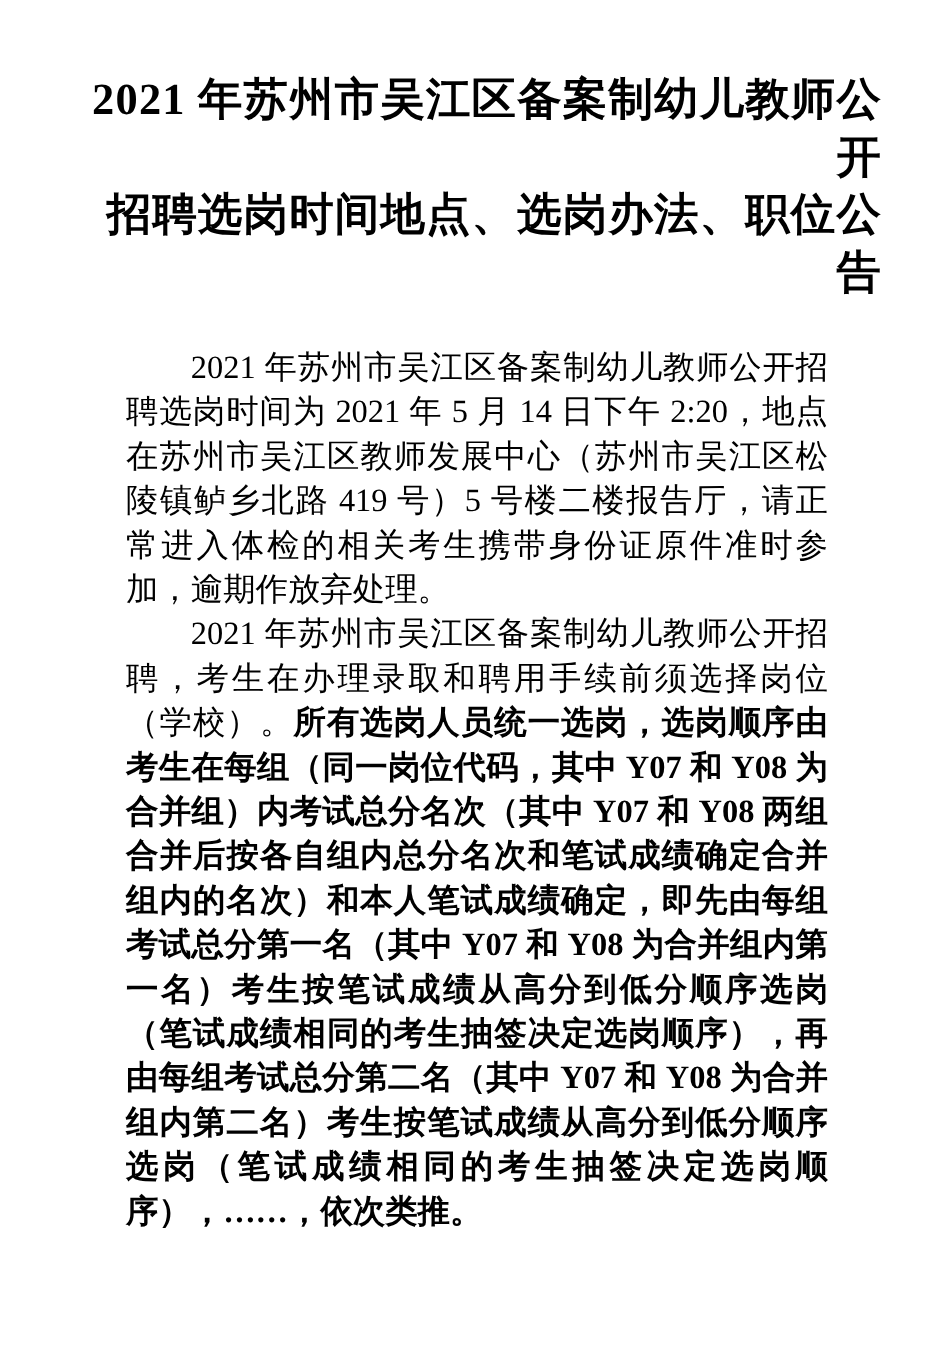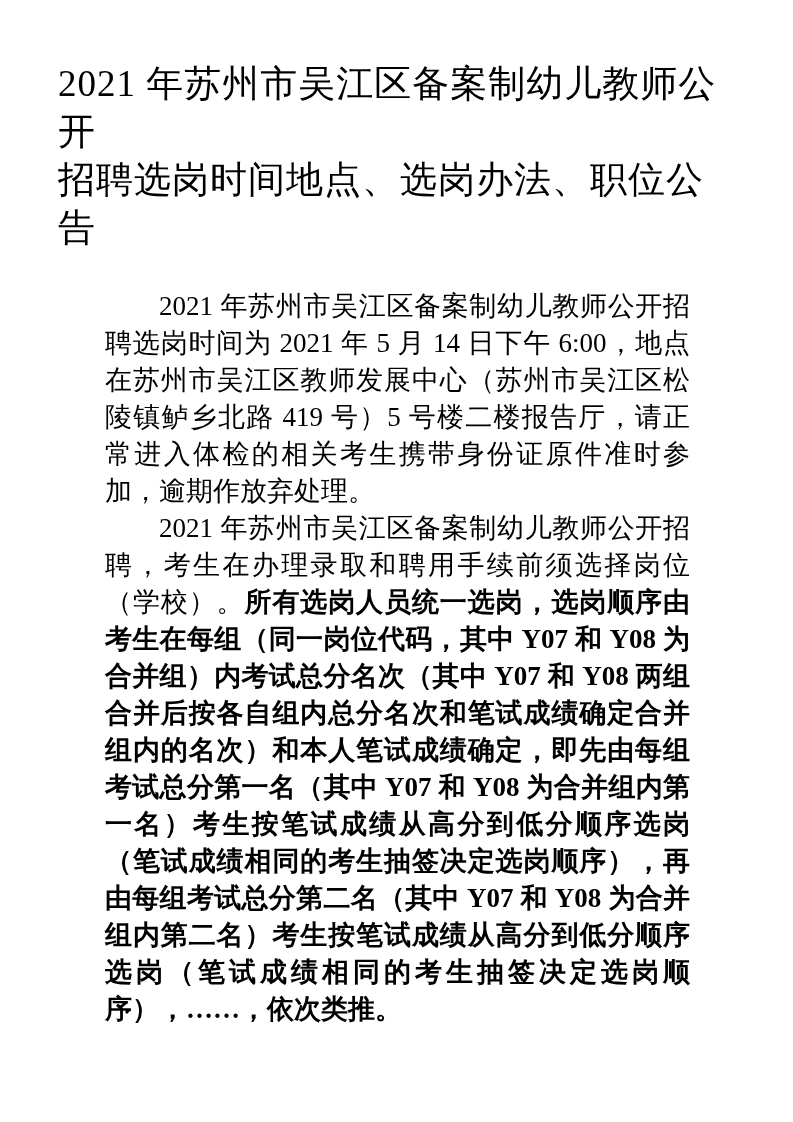--- a/index.html
+++ b/index.html
@@ -14,23 +14,23 @@
     margin: 0 auto;
     background: #ffffff;
     color: #000000;
     font-family: "Liberation Serif", "DejaVu Serif", serif;
     box-sizing: border-box;
     overflow: hidden;
   }
   .doc-title {
     margin: 60px 58px 0 58px;
     font-size: 37px;
-    font-weight: normal;
+    font-weight: bold;
     line-height: 48px;
-    text-align: left;
+    text-align: right;
     letter-spacing: 1px;
   }
   .doc-body {
     margin: 36px 103px 0 105px;
     font-size: 27px;
     line-height: 37px;
     text-align: justify;
   }
   .doc-body p {
     margin: 0;
@@ -43,20 +43,20 @@
 </style>
 </head>
 <body>
 
 <div class="page">
 
   <h1 class="doc-title"><span>2021 年苏州市吴江区备案制幼儿教师公开</span><br><span>招聘选岗时间地点、选岗办法、职位公告</span></h1>
 
   <div class="doc-body">
 
-    <p>2021 年苏州市吴江区备案制幼儿教师公开招聘选岗时间为 2021 年 5 月 14 日下午 6:00，地点在苏州市吴江区教师发展中心（苏州市吴江区松陵镇鲈乡北路 419 号）5 号楼二楼报告厅，请正常进入体检的相关考生携带身份证原件准时参加，逾期作放弃处理。</p>
+    <p>2021 年苏州市吴江区备案制幼儿教师公开招聘选岗时间为 2021 年 5 月 14 日下午 2:20，地点在苏州市吴江区教师发展中心（苏州市吴江区松陵镇鲈乡北路 419 号）5 号楼二楼报告厅，请正常进入体检的相关考生携带身份证原件准时参加，逾期作放弃处理。</p>
 
 
     <p><span>2021 年苏州市吴江区备案制幼儿教师公开招聘，考生在办理录取和聘用手续前须选择岗位（学校）。</span><span class="bold-run">所有选岗人员统一选岗，选岗顺序由考生在每组（同一岗位代码，其中 Y07 和 Y08 为合并组）内考试总分名次（其中 Y07 和 Y08 两组合并后按各自组内总分名次和笔试成绩确定合并组内的名次）和本人笔试成绩确定，即先由每组考试总分第一名（其中 Y07 和 Y08 为合并组内第一名）考生按笔试成绩从高分到低分顺序选岗（笔试成绩相同的考生抽签决定选岗顺序），再由每组考试总分第二名（其中 Y07 和 Y08 为合并组内第二名）考生按笔试成绩从高分到低分顺序选岗（笔试成绩相同的考生抽签决定选岗顺序），……，依次类推。</span></p>
 
   </div>
 
 </div>
 
 </body></html>

